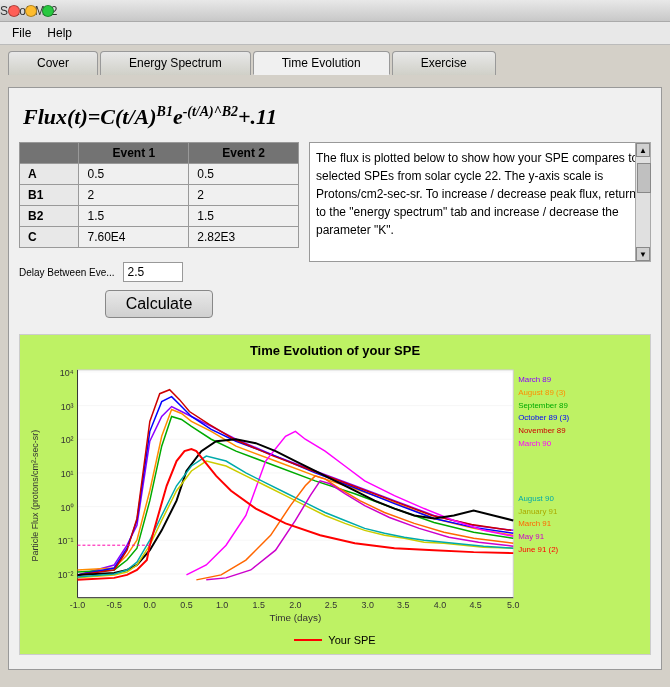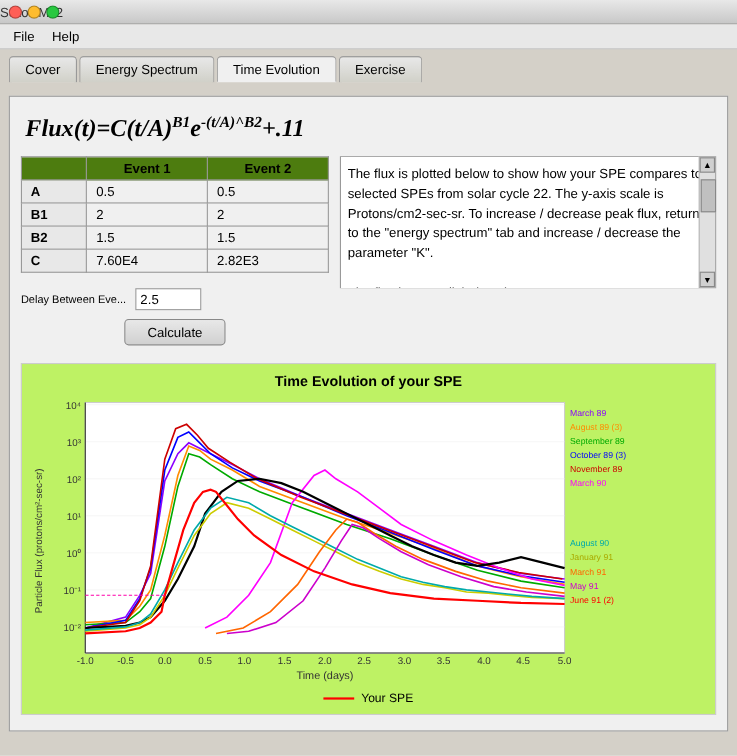--- a/index.html
+++ b/index.html
@@ -50,21 +50,21 @@
       padding: 2px 8px;
       cursor: pointer;
       font-size: 12px;
     }
     .tabs-container {
       display: flex;
       padding: 6px 8px 0;
       background: #d4d0c8;
     }
     .tab {
-      padding: 4px 14px;
+      padding: 4px 28px;
       border: 1px solid #999;
       border-bottom: none;
       background: linear-gradient(to bottom, #e8e8e8, #d0d0c8);
       cursor: pointer;
       font-size: 12px;
       margin-right: 2px;
       border-radius: 4px 4px 0 0;
     }
     .tab.active {
       background: #f0f0f0;
@@ -98,21 +98,21 @@
       border-collapse: collapse;
       width: 100%;
       margin-bottom: 8px;
     }
     .data-table th, .data-table td {
       border: 1px solid #999;
       padding: 3px 8px;
       font-size: 12px;
     }
     .data-table th {
-      background: #4d7c0f;
+      background: #737373;
       text-align: center;
     }
     .data-table td:first-child {
       background: #e8e8e8;
       font-weight: bold;
       text-align: left;
     }
     .table-wrapper {
       display: flex;
       align-items: flex-start;
@@ -128,21 +128,21 @@
       border: 1px solid #999;
       padding: 2px 4px;
       font-size: 12px;
       width: 60px;
       background: white;
     }
     .calculate-btn {
       display: block;
       margin: 8px auto;
       padding: 4px 20px;
-      font-size: 12px;
+      font-size: 16px;
       background: linear-gradient(to bottom, #e8e8e8, #d0d0d0);
       border: 1px solid #888;
       border-radius: 4px;
       cursor: pointer;
     }
     .scrollable-text {
       border: 1px solid #999;
       height: 120px;
       overflow-y: scroll;
       padding: 6px;

